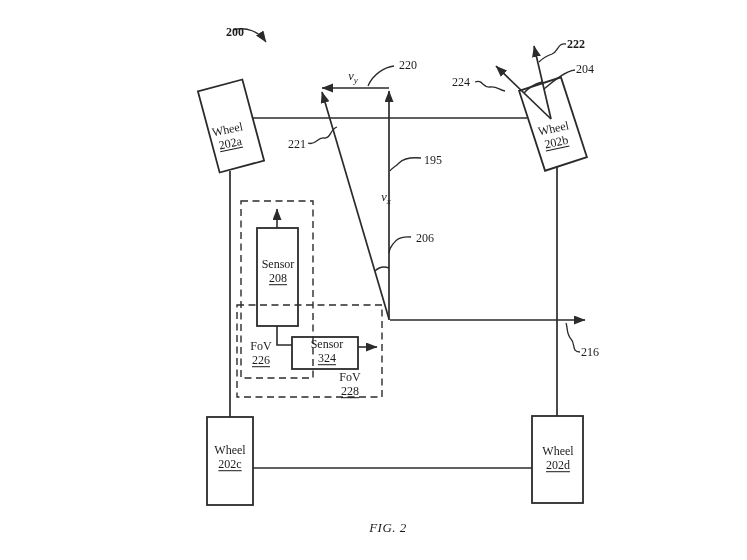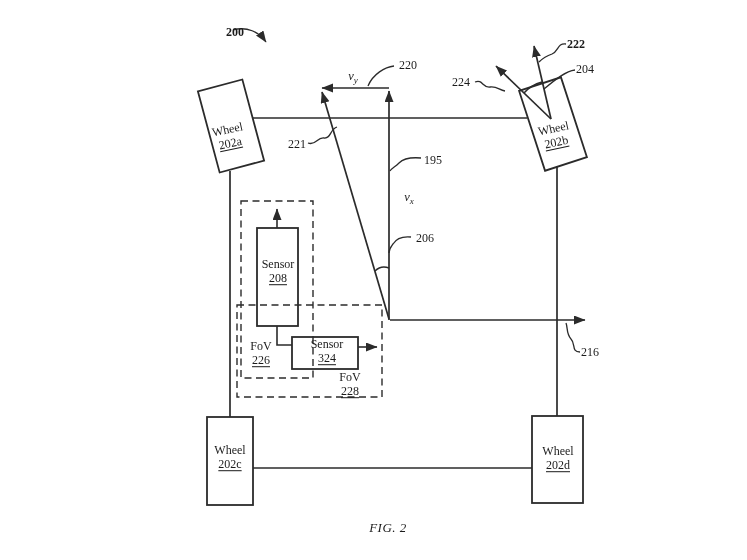--- a/index.html
+++ b/index.html
@@ -94,21 +94,21 @@
   <div class="lbl" style="left:433px; top:161px;">195</div>
   <div class="lbl" style="left:425px; top:239px;">206</div>
   <div class="lbl" style="left:590px; top:353px;">216</div>
   <div class="lbl" style="left:576px; top:45px;font-weight:bold;">222</div>
   <div class="lbl" style="left:585px; top:70px;">204</div>
   <div class="lbl" style="left:461px; top:83px;">224</div>
 
   <div class="lbl vec" style="left:353px; top:77px;">
     <span>v</span><sub>y</sub>
   </div>
-  <div class="lbl vec" style="left:409px; top:198px;">
+  <div class="lbl vec" style="left:386px; top:198px;">
     <span>v</span><sub>x</sub>
   </div>
 
   <div class="lbl rot" style="left:229px; top:137px; --r:-12deg;">
     <span class="ln">Wheel</span>
     <span class="ln uref">202a</span>
   </div>
   <div class="lbl rot" style="left:555px; top:136px; --r:-12deg;">
     <span class="ln">Wheel</span>
     <span class="ln uref">202b</span>

